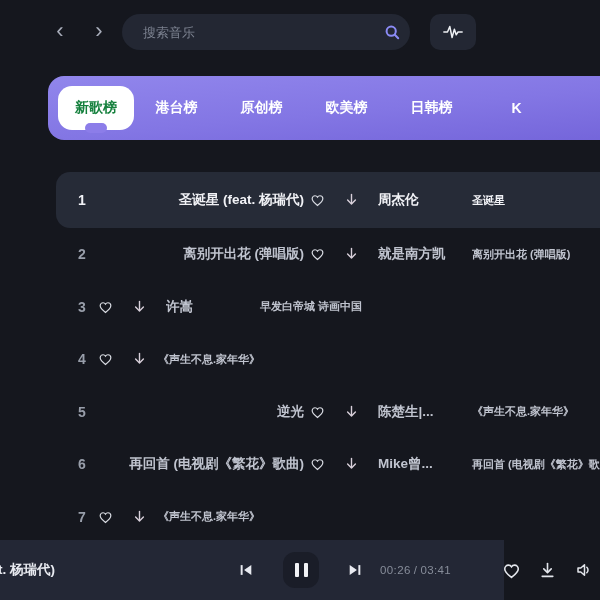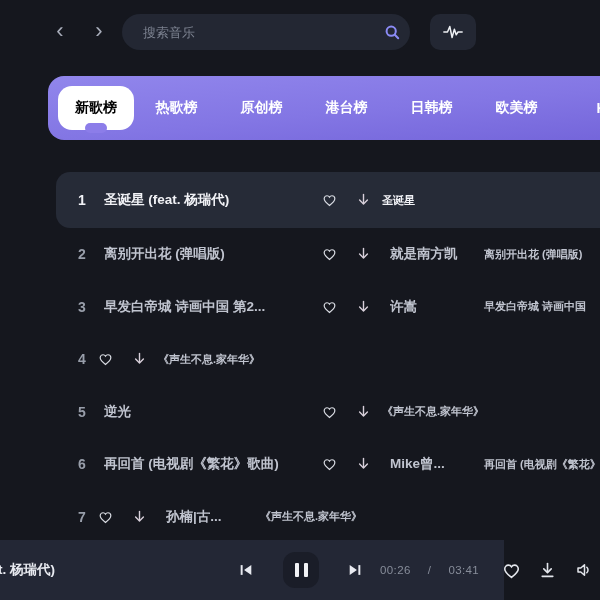--- a/index.html
+++ b/index.html
@@ -38,39 +38,39 @@
     border-radius:16px;
     background:linear-gradient(175deg,#9186ec 0%,#8376e4 55%,#7465da 100%);
     display:flex;align-items:center;overflow:hidden;
   }
   .tab-item{
     width:85px;text-align:center;color:#ffffff;font-size:14px;font-weight:700;
     cursor:pointer;flex:none;white-space:nowrap;
   }
   .tab-item.active{
     position:relative;width:76px;height:44px;margin-left:10px;
-    background:#ffffff;border-radius:14px;color:#000000;
+    background:#ffffff;border-radius:14px;color:#15803d;
     display:flex;align-items:center;justify-content:center;
   }
   .tab-notch{
     position:absolute;bottom:-3px;left:50%;transform:translateX(-50%);
     width:22px;height:10px;border-radius:5px;background:#8c7de9;
   }
   
   .song-list{position:absolute;left:0;top:172px;width:600px;}
   .row{
     position:relative;height:52.5px;display:flex;align-items:center;
     margin-left:56px;width:560px;color:#c0c4cf;cursor:pointer;
   }
   .row.playing{
     height:56px;background:#262b37;border-radius:14px;color:#f1f2f6;
   }
   .row .rank{width:20px;margin-left:16px;text-align:center;font-size:14px;font-weight:600;color:#989eaa;flex:none;}
   .row.playing .rank{color:#f1f2f6;font-weight:700;}
-  .row .title{margin-left:12px;width:212px;font-size:13.5px;font-weight:600;white-space:nowrap;overflow:hidden;flex:none;}
+  .row .title{margin-left:0;width:212px;font-size:13.5px;font-weight:600;white-space:nowrap;overflow:hidden;flex:none;text-align:right;}
   .row.playing .title{font-weight:700;}
   .icon-btn{width:22px;height:22px;display:flex;align-items:center;justify-content:center;flex:none;cursor:pointer;}
   .row .like{margin-left:2px;}
   .row .dl{margin-left:12px;}
   .row .artist{margin-left:16px;width:86px;font-size:13.5px;font-weight:600;white-space:nowrap;overflow:hidden;flex:none;}
   .row .album{margin-left:8px;font-size:11px;font-weight:600;white-space:nowrap;flex:none;}
   .row.playing .artist,.row.playing .album{font-weight:700;}
   
   .player-bar{
     position:absolute;left:0;top:540px;width:504px;height:60px;background:#232735;
@@ -82,21 +82,21 @@
   .ctl{position:absolute;top:50%;transform:translateY(-50%);display:flex;align-items:center;justify-content:center;cursor:pointer;}
   .prev-btn{left:236px;width:20px;height:20px;}
   .next-btn{left:345px;width:20px;height:20px;}
   .pause-btn{
     left:283px;width:36px;height:36px;border-radius:12px;background:#1a1d28;
   }
   .pause-bars{display:flex;gap:5px;}
   .pause-bars span{display:block;width:4px;height:14px;background:#f2f3f7;border-radius:1px;}
   .time{
     position:absolute;left:380px;top:50%;transform:translateY(-50%);
-    color:#878d9a;font-size:11.5px;letter-spacing:.4px;display:flex;gap:17px;
+    color:#878d9a;font-size:11.5px;letter-spacing:.4px;display:flex;gap:3px;
   }
   .pl-like{left:501px;width:20px;height:20px;}
   .pl-dl{left:537px;width:20px;height:20px;}
   .pl-vol{left:573px;width:20px;height:20px;}
   svg{display:block;}
 </style>
 </head>
 <body>
 
 <div class="header">
@@ -113,43 +113,43 @@
   </div>
   <div class="wave-btn">
     <svg width="22" height="18" viewBox="0 0 24 18" fill="none" stroke="#eef0f4" stroke-width="1.6" stroke-linecap="round" stroke-linejoin="round">
       <polyline points="2,9 6,9 8.5,3 11,15 13.5,6 15.5,12 17.5,9 22,9"></polyline>
     </svg>
   </div>
 </div>
 
 <div class="tab-bar">
     <div class="tab-item active">新歌榜<div class="tab-notch"></div></div>
-    <div class="tab-item">热歌榜</div>
+    <div class="tab-item">港台榜</div>
     <div class="tab-item">原创榜</div>
-    <div class="tab-item">港台榜</div>
+    <div class="tab-item">欧美榜</div>
     <div class="tab-item">日韩榜</div>
-    <div class="tab-item">欧美榜</div>
     <div class="tab-item">K</div>
   </div>
 
 <div class="song-list">
   <div class="row playing">
     <div class="rank">1</div>
     <div class="title">圣诞星 (feat. 杨瑞代)</div>
     <div class="icon-btn like">
       <svg width="15" height="14" viewBox="0 0 18 16" fill="none" stroke="#d9dce3" stroke-width="1.4">
         <path d="M9 14.6 C5 11.4 2.6 9.3 2.6 6.5 C2.6 4.4 4.2 2.9 6.1 2.9 C7.3 2.9 8.4 3.5 9 4.5 C9.6 3.5 10.7 2.9 11.9 2.9 C13.8 2.9 15.4 4.4 15.4 6.5 C15.4 9.3 13 11.4 9 14.6 Z"></path>
       </svg>
     </div>
     <div class="icon-btn dl">
       <svg width="13" height="14" viewBox="0 0 14 15" fill="none" stroke="#d8d0da" stroke-width="1.5" stroke-linecap="round" stroke-linejoin="round">
         <line x1="7" y1="1.5" x2="7" y2="11"></line>
         <polyline points="2.8,7.5 7,11.8 11.2,7.5"></polyline>
       </svg>
     </div>
+    <div class="artist">周杰伦</div>
     <div class="album">圣诞星</div>
   </div>
 
   <div class="row">
     <div class="rank">2</div>
     <div class="title">离别开出花 (弹唱版)</div>
     <div class="icon-btn like">
       <svg width="15" height="14" viewBox="0 0 18 16" fill="none" stroke="#d9dce3" stroke-width="1.4">
         <path d="M9 14.6 C5 11.4 2.6 9.3 2.6 6.5 C2.6 4.4 4.2 2.9 6.1 2.9 C7.3 2.9 8.4 3.5 9 4.5 C9.6 3.5 10.7 2.9 11.9 2.9 C13.8 2.9 15.4 4.4 15.4 6.5 C15.4 9.3 13 11.4 9 14.6 Z"></path>
       </svg>
@@ -159,21 +159,20 @@
         <line x1="7" y1="1.5" x2="7" y2="11"></line>
         <polyline points="2.8,7.5 7,11.8 11.2,7.5"></polyline>
       </svg>
     </div>
     <div class="artist">就是南方凯</div>
     <div class="album">离别开出花 (弹唱版)</div>
   </div>
 
   <div class="row">
     <div class="rank">3</div>
-    <div class="title">早发白帝城 诗画中国 第2...</div>
     <div class="icon-btn like">
       <svg width="15" height="14" viewBox="0 0 18 16" fill="none" stroke="#d9dce3" stroke-width="1.4">
         <path d="M9 14.6 C5 11.4 2.6 9.3 2.6 6.5 C2.6 4.4 4.2 2.9 6.1 2.9 C7.3 2.9 8.4 3.5 9 4.5 C9.6 3.5 10.7 2.9 11.9 2.9 C13.8 2.9 15.4 4.4 15.4 6.5 C15.4 9.3 13 11.4 9 14.6 Z"></path>
       </svg>
     </div>
     <div class="icon-btn dl">
       <svg width="13" height="14" viewBox="0 0 14 15" fill="none" stroke="#d8d0da" stroke-width="1.5" stroke-linecap="round" stroke-linejoin="round">
         <line x1="7" y1="1.5" x2="7" y2="11"></line>
         <polyline points="2.8,7.5 7,11.8 11.2,7.5"></polyline>
       </svg>
@@ -205,20 +204,21 @@
       <svg width="15" height="14" viewBox="0 0 18 16" fill="none" stroke="#d9dce3" stroke-width="1.4">
         <path d="M9 14.6 C5 11.4 2.6 9.3 2.6 6.5 C2.6 4.4 4.2 2.9 6.1 2.9 C7.3 2.9 8.4 3.5 9 4.5 C9.6 3.5 10.7 2.9 11.9 2.9 C13.8 2.9 15.4 4.4 15.4 6.5 C15.4 9.3 13 11.4 9 14.6 Z"></path>
       </svg>
     </div>
     <div class="icon-btn dl">
       <svg width="13" height="14" viewBox="0 0 14 15" fill="none" stroke="#d8d0da" stroke-width="1.5" stroke-linecap="round" stroke-linejoin="round">
         <line x1="7" y1="1.5" x2="7" y2="11"></line>
         <polyline points="2.8,7.5 7,11.8 11.2,7.5"></polyline>
       </svg>
     </div>
+    <div class="artist">陈楚生|...</div>
     <div class="album">《声生不息.家年华》</div>
   </div>
 
   <div class="row">
     <div class="rank">6</div>
     <div class="title">再回首 (电视剧《繁花》歌曲)</div>
     <div class="icon-btn like">
       <svg width="15" height="14" viewBox="0 0 18 16" fill="none" stroke="#d9dce3" stroke-width="1.4">
         <path d="M9 14.6 C5 11.4 2.6 9.3 2.6 6.5 C2.6 4.4 4.2 2.9 6.1 2.9 C7.3 2.9 8.4 3.5 9 4.5 C9.6 3.5 10.7 2.9 11.9 2.9 C13.8 2.9 15.4 4.4 15.4 6.5 C15.4 9.3 13 11.4 9 14.6 Z"></path>
       </svg>
@@ -239,21 +239,20 @@
       <svg width="15" height="14" viewBox="0 0 18 16" fill="none" stroke="#d9dce3" stroke-width="1.4">
         <path d="M9 14.6 C5 11.4 2.6 9.3 2.6 6.5 C2.6 4.4 4.2 2.9 6.1 2.9 C7.3 2.9 8.4 3.5 9 4.5 C9.6 3.5 10.7 2.9 11.9 2.9 C13.8 2.9 15.4 4.4 15.4 6.5 C15.4 9.3 13 11.4 9 14.6 Z"></path>
       </svg>
     </div>
     <div class="icon-btn dl">
       <svg width="13" height="14" viewBox="0 0 14 15" fill="none" stroke="#d8d0da" stroke-width="1.5" stroke-linecap="round" stroke-linejoin="round">
         <line x1="7" y1="1.5" x2="7" y2="11"></line>
         <polyline points="2.8,7.5 7,11.8 11.2,7.5"></polyline>
       </svg>
     </div>
-    <div class="artist">孙楠|古...</div>
     <div class="album">《声生不息.家年华》</div>
   </div>
 </div>
 
 <div class="player-bar">
   <div class="track-label">t. 杨瑞代)</div>
 
   <div class="ctl prev-btn">
     <svg width="16" height="16" viewBox="0 0 18 18">
       <rect x="3" y="3.5" width="2.2" height="11" fill="#e8eaf0"></rect>

